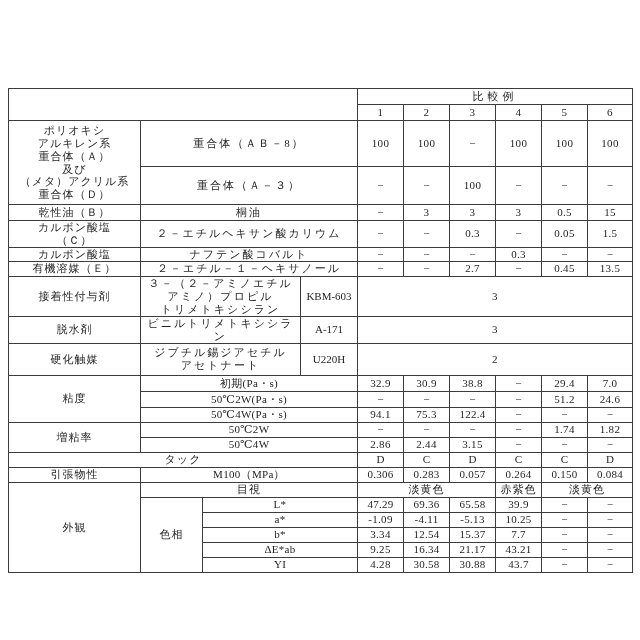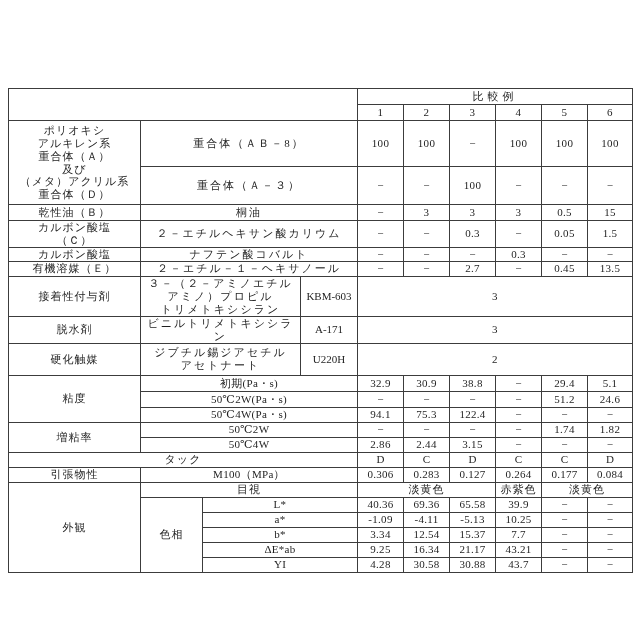--- a/index.html
+++ b/index.html
@@ -155,21 +155,21 @@
     </tr>
 
     <tr class="h16">
       <td rowspan="3" class="lbl">粘度</td>
       <td colspan="3" class="num">初期(Pa・s)</td>
       <td class="num">32.9</td>
       <td class="num">30.9</td>
       <td class="num">38.8</td>
       <td class="num">−</td>
       <td class="num">29.4</td>
-      <td class="num">5.1</td>
+      <td class="num">7.0</td>
     </tr>
     <tr class="h16">
       <td colspan="3" class="num">50℃2W(Pa・s)</td>
       <td class="num">−</td>
       <td class="num">−</td>
       <td class="num">−</td>
       <td class="num">−</td>
       <td class="num">51.2</td>
       <td class="num">24.6</td>
     </tr>
@@ -211,38 +211,38 @@
       <td class="num">C</td>
       <td class="num">C</td>
       <td class="num">D</td>
     </tr>
 
     <tr class="h15">
       <td class="lbl">引張物性</td>
       <td colspan="3" class="num">M100（MPa）</td>
       <td class="num">0.306</td>
       <td class="num">0.283</td>
-      <td class="num">0.127</td>
+      <td class="num">0.057</td>
       <td class="num">0.264</td>
-      <td class="num">0.177</td>
+      <td class="num">0.150</td>
       <td class="num">0.084</td>
     </tr>
 
     <tr class="h15">
       <td rowspan="7" class="lbl">外観</td>
       <td colspan="3" class="lbl">目視</td>
       <td colspan="3" class="lbl">淡黄色</td>
       <td class="lbl">赤紫色</td>
       <td colspan="2" class="lbl">淡黄色</td>
     </tr>
 
     <tr class="h15">
       <td rowspan="5" class="lbl">色相</td>
       <td colspan="2" class="num">L*</td>
-      <td class="num">40.36</td>
+      <td class="num">47.29</td>
       <td class="num">69.36</td>
       <td class="num">65.58</td>
       <td class="num">39.9</td>
       <td class="num">−</td>
       <td class="num">−</td>
     </tr>
     <tr class="h15">
       <td colspan="2" class="num">a*</td>
       <td class="num">-1.09</td>
       <td class="num">-4.11</td>

